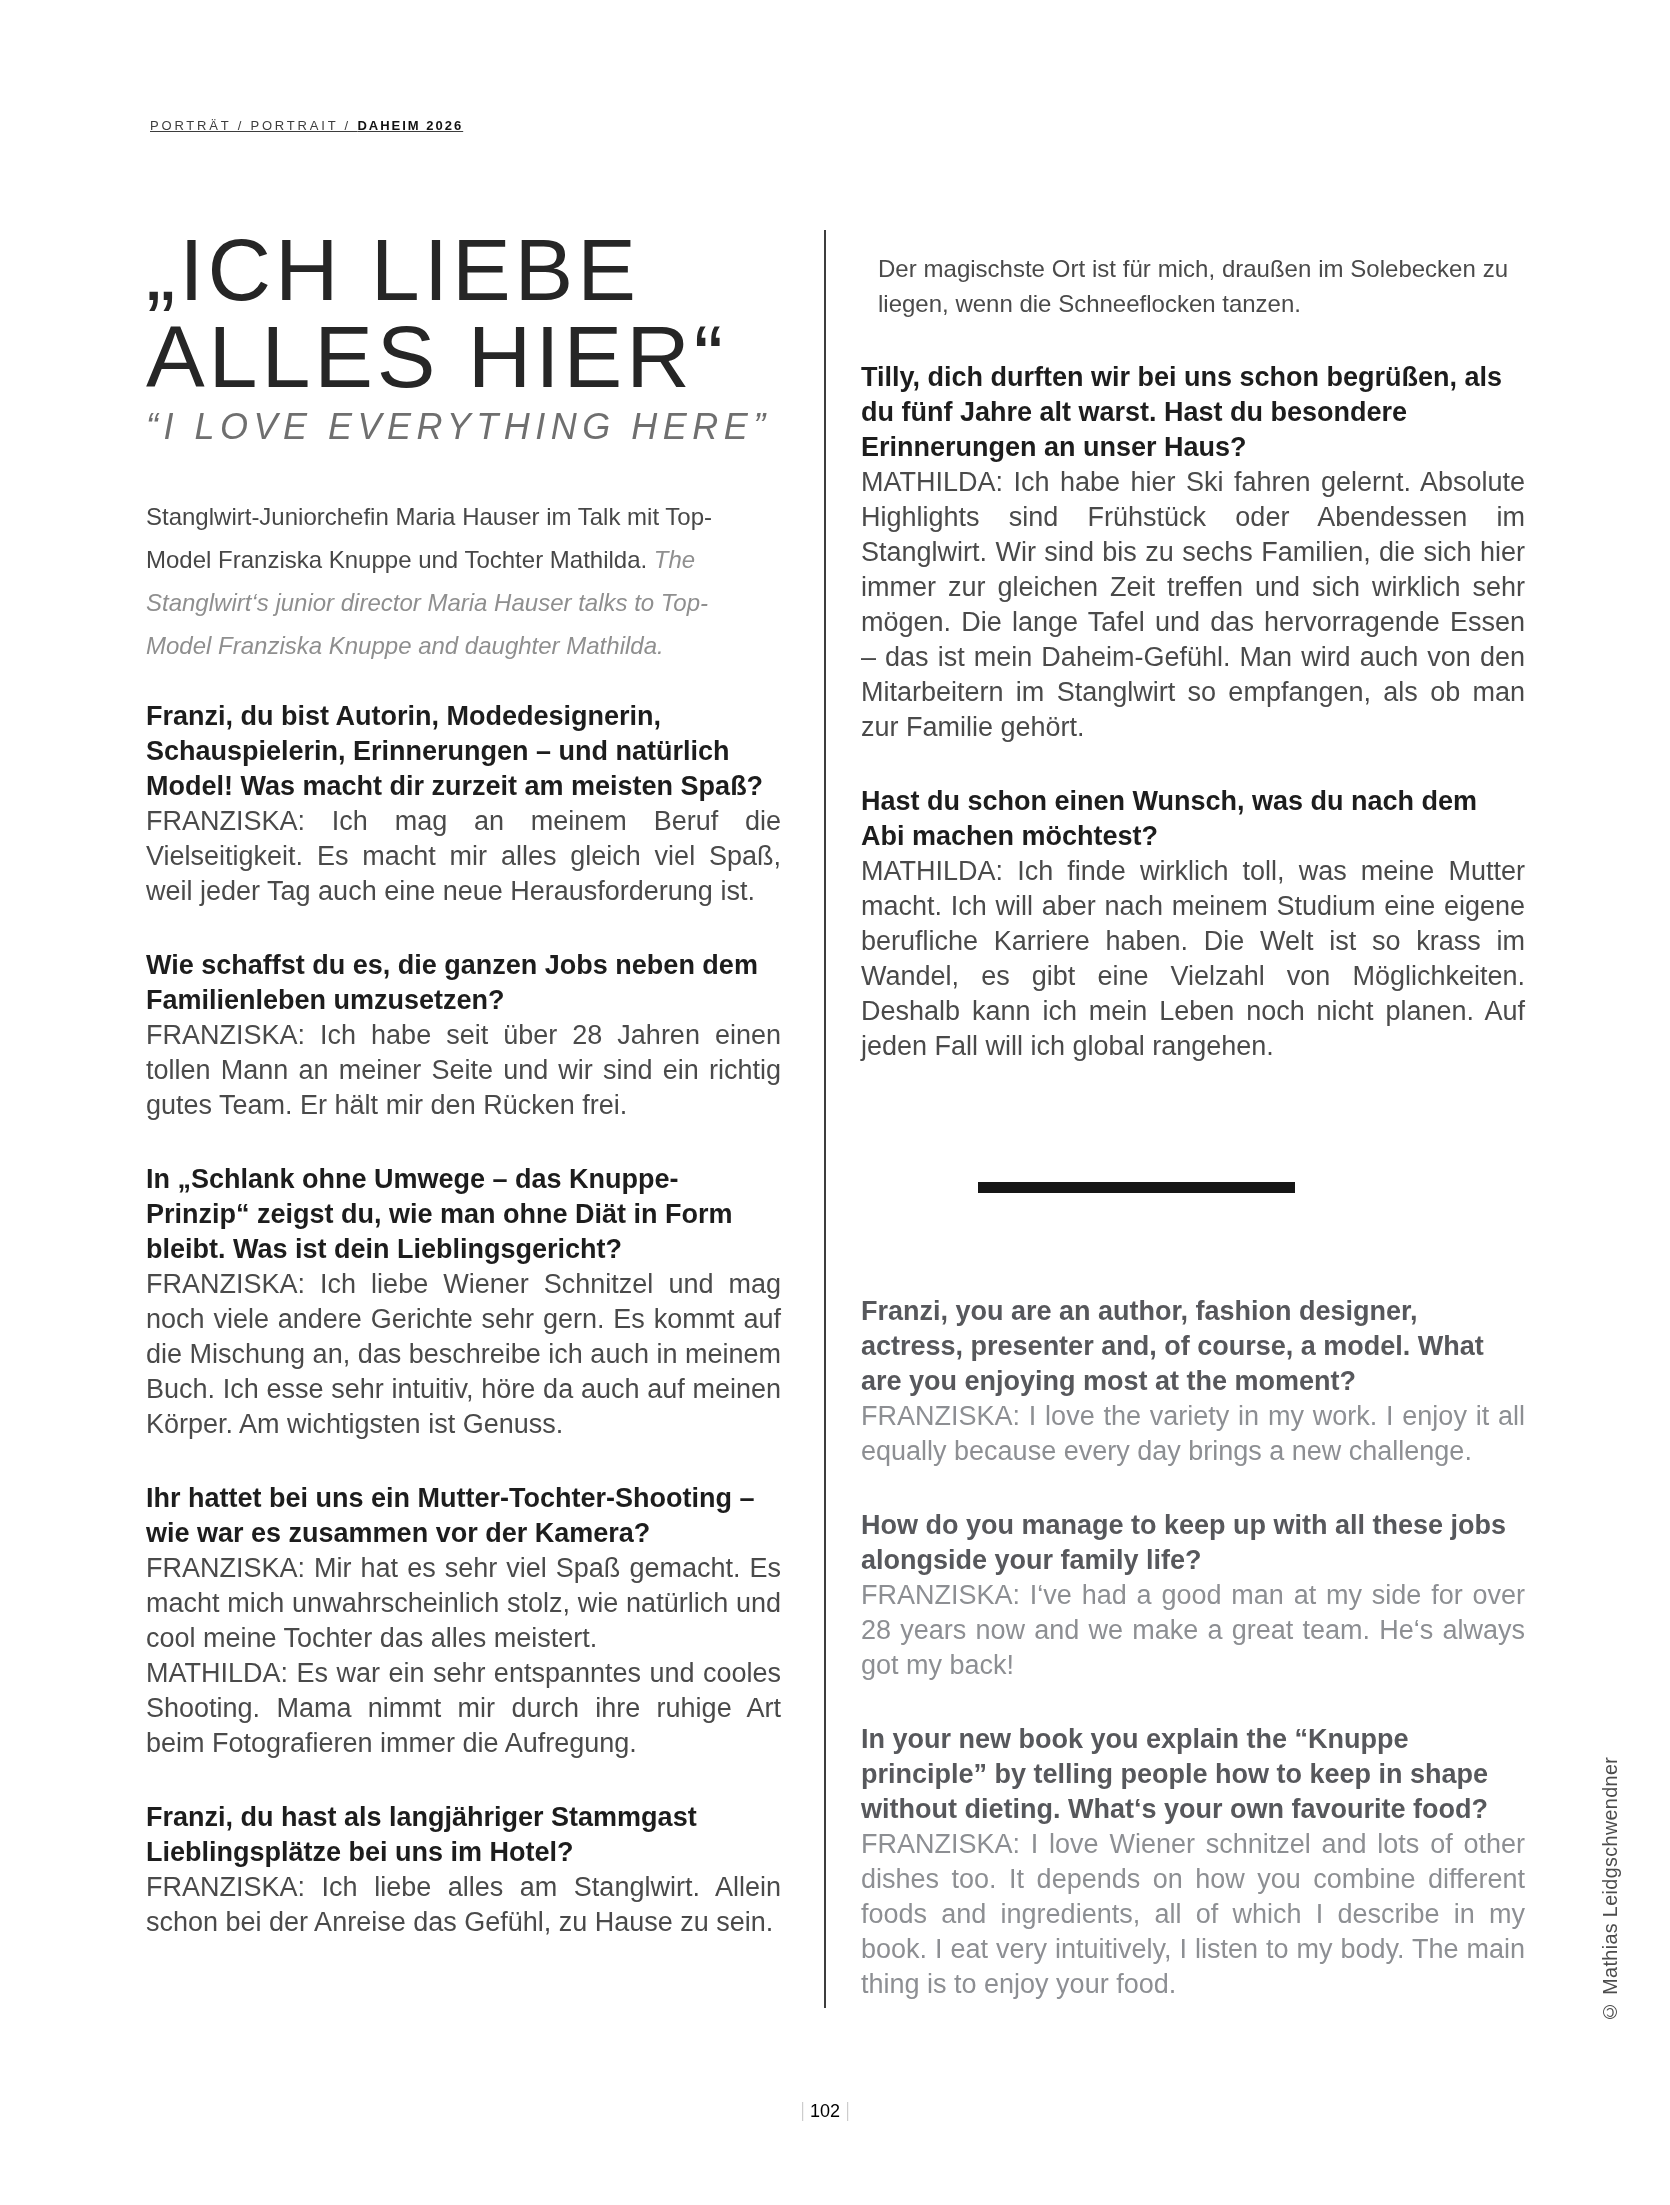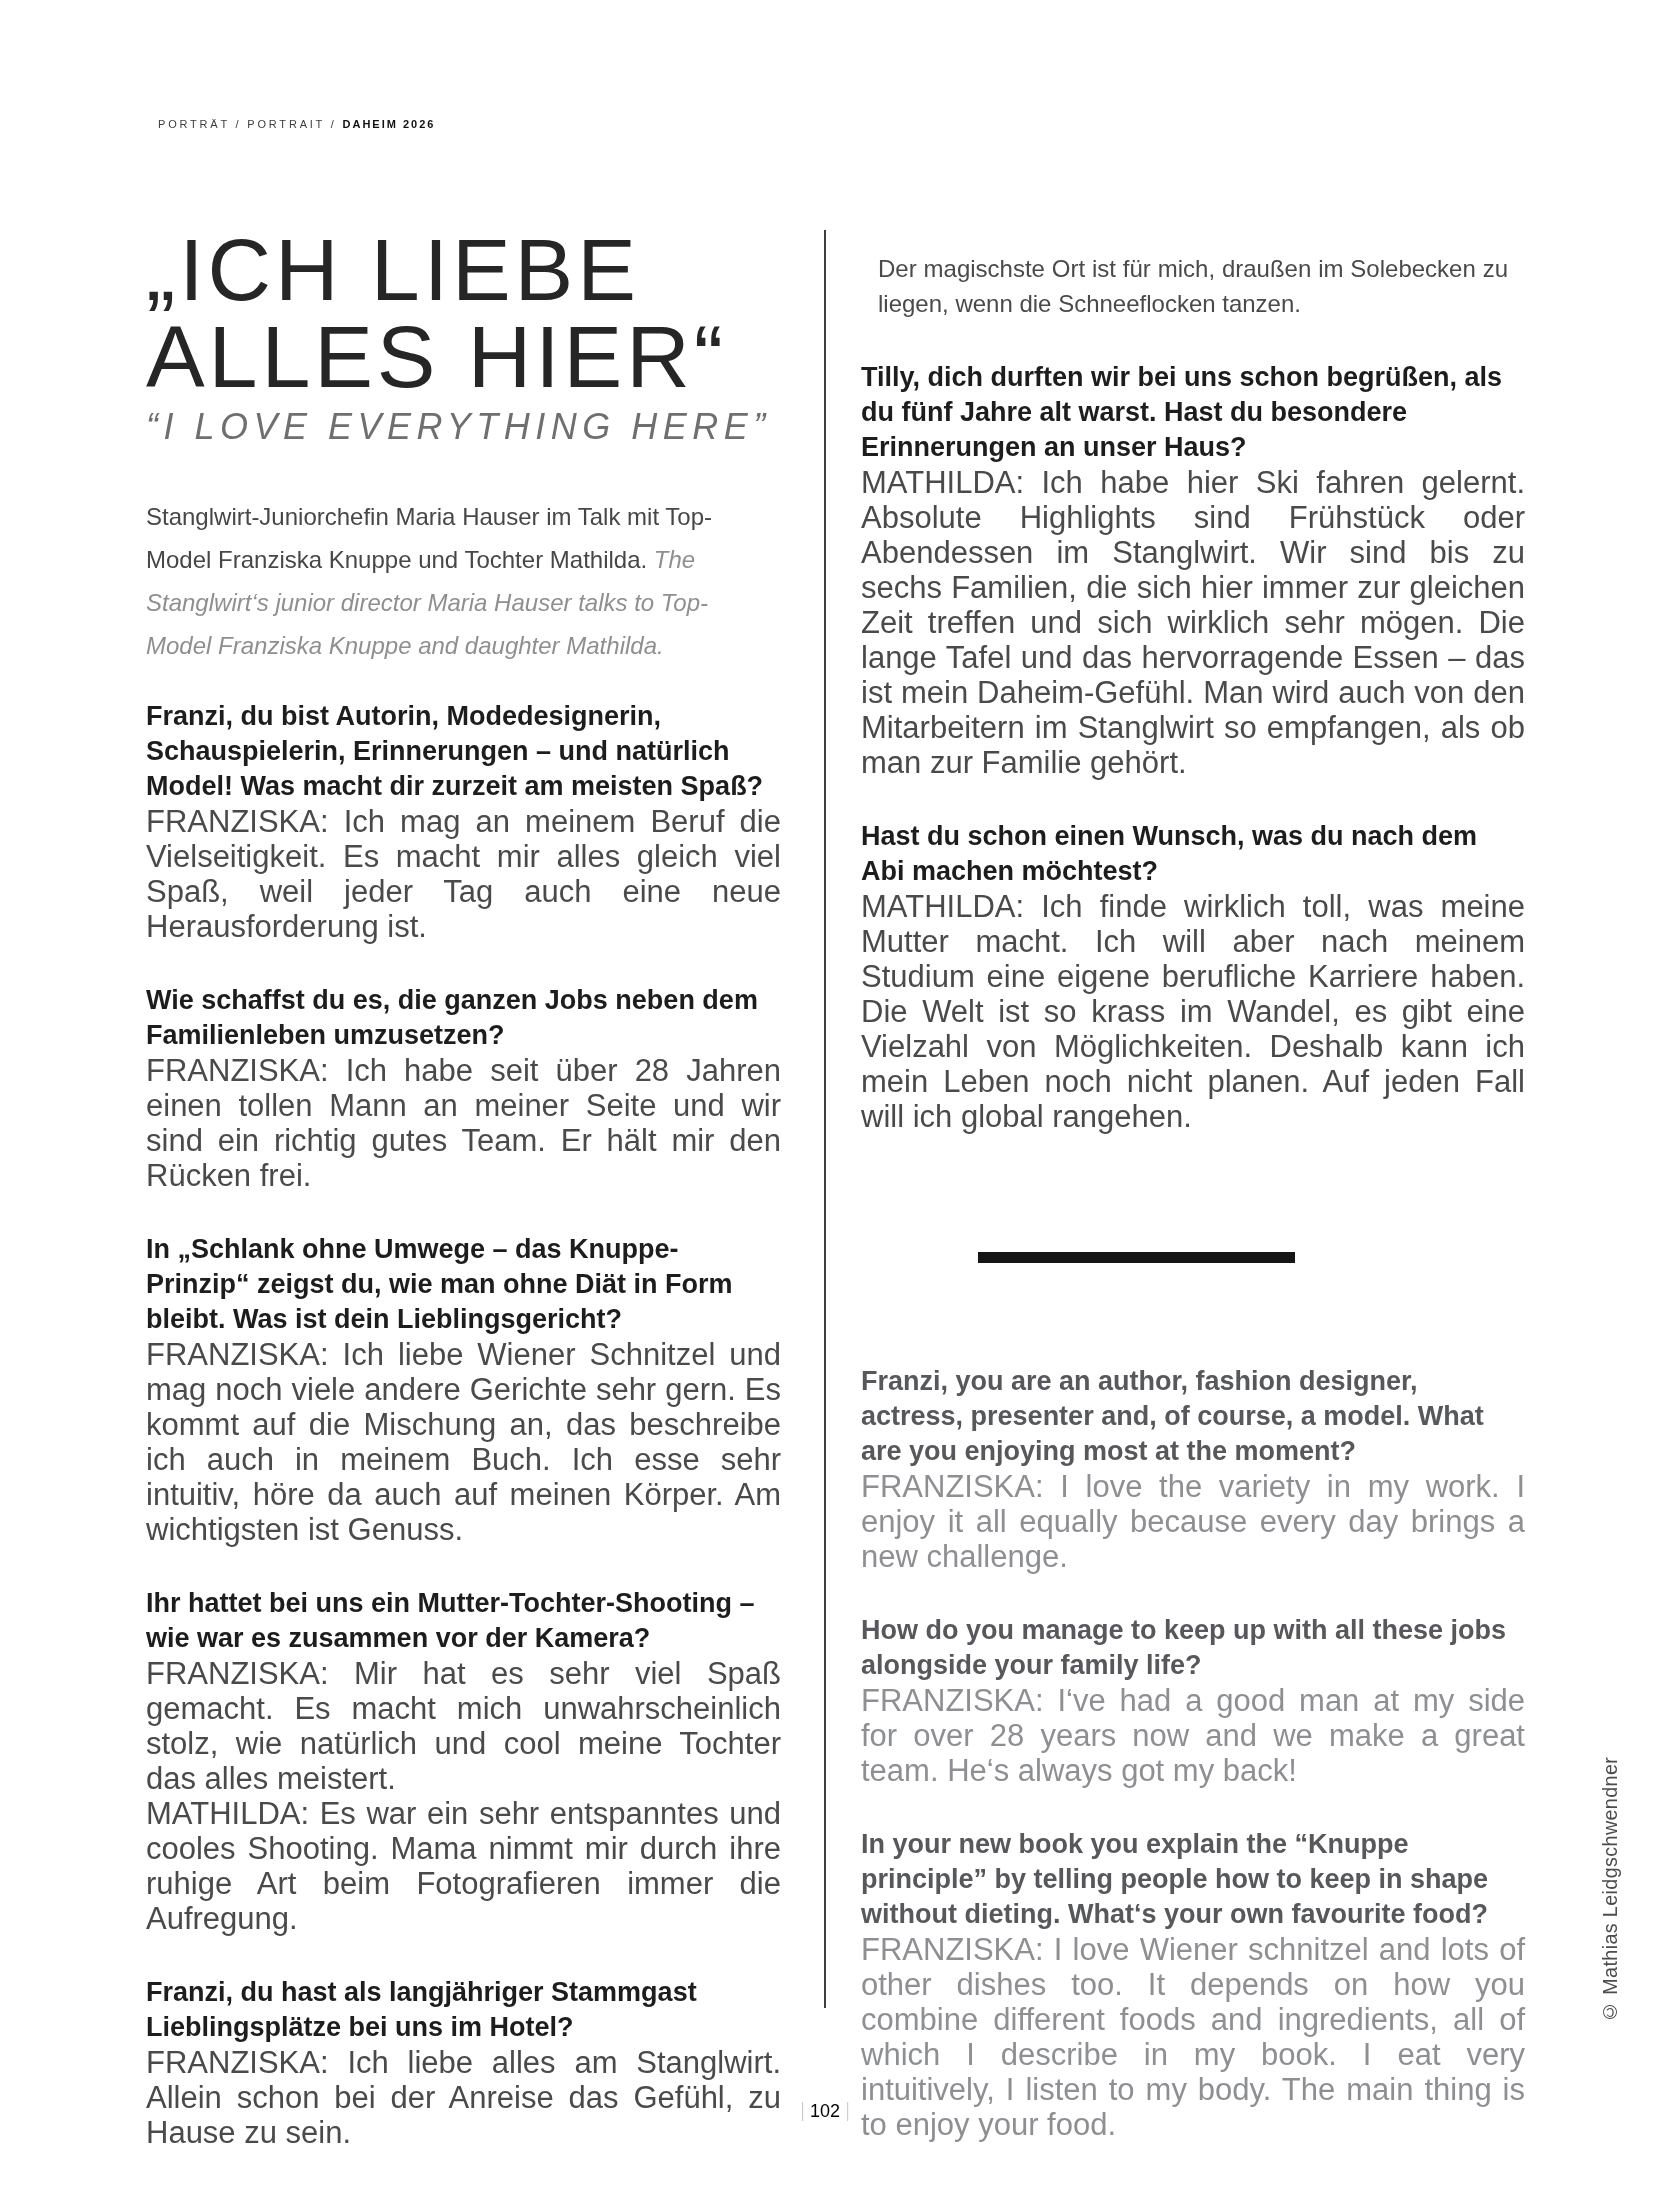--- a/index.html
+++ b/index.html
@@ -5,23 +5,24 @@
   html,body{margin:0;padding:0;background:#ffffff;}
   body{
     width:1670px;height:2205px;position:relative;overflow:hidden;
     font-family:"Liberation Sans", sans-serif;
     -webkit-font-smoothing:antialiased;
   }
   .page{position:absolute;inset:0;background:#fff;}
 
   
   .kicker{
-    position:absolute;left:158px;top:118px;
-    font-size:11px;letter-spacing:2.8px;color:#3d3d3d;font-weight:400;
+    position:absolute;left:150px;top:118px;
+    font-size:13px;letter-spacing:2.8px;color:#3d3d3d;font-weight:400;
     white-space:nowrap;
+    text-decoration:underline;
   }
   .kicker .kicker-bold{font-weight:700;color:#121212;letter-spacing:2px;}
 
   
   .left-col{position:absolute;left:146px;top:226px;width:635px;}
   .headline{
     font-size:88px;line-height:87px;letter-spacing:3.9px;
     color:#262626;font-weight:300;white-space:nowrap;
   }
   .subtitle{
@@ -31,21 +32,21 @@
   .intro{
     margin-top:47px;max-width:622px;
     font-size:24px;line-height:43px;color:#474747;font-weight:400;
   }
   .intro .intro-en{font-style:italic;color:#8f8f8f;}
 
   
   .qa{margin-top:39px;}
   .left-col .qa.first{margin-top:27px;}
   .q{margin:0;font-weight:700;font-size:27px;line-height:35px;}
-  .a{margin:0;font-size:31px;line-height:35px;text-align:justify;
+  .a{margin:0;font-size:27px;line-height:35px;text-align:justify;
      hyphens:auto;-webkit-hyphens:auto;}
   .q.de{color:#1d1d1d;margin-top:32px;}
   .a.de{color:#4a4a4a;}
   .q.en{color:#57585c;}
   .a.en{color:#8d8f93;}
 
   
   .right-col{position:absolute;left:861px;top:234px;width:664px;}
   .right-col .cont{margin:17px;font-size:24px;line-height:35px;color:#4a4a4a;
      text-align:justify;hyphens:auto;-webkit-hyphens:auto;}

